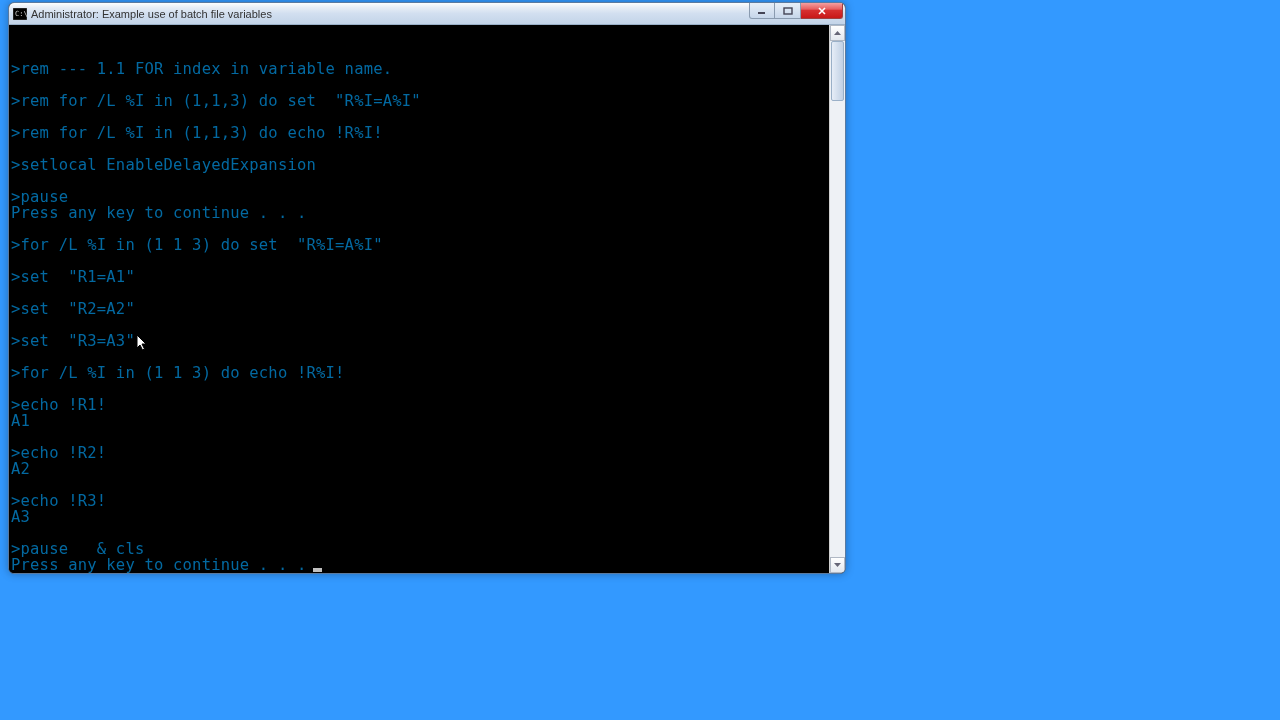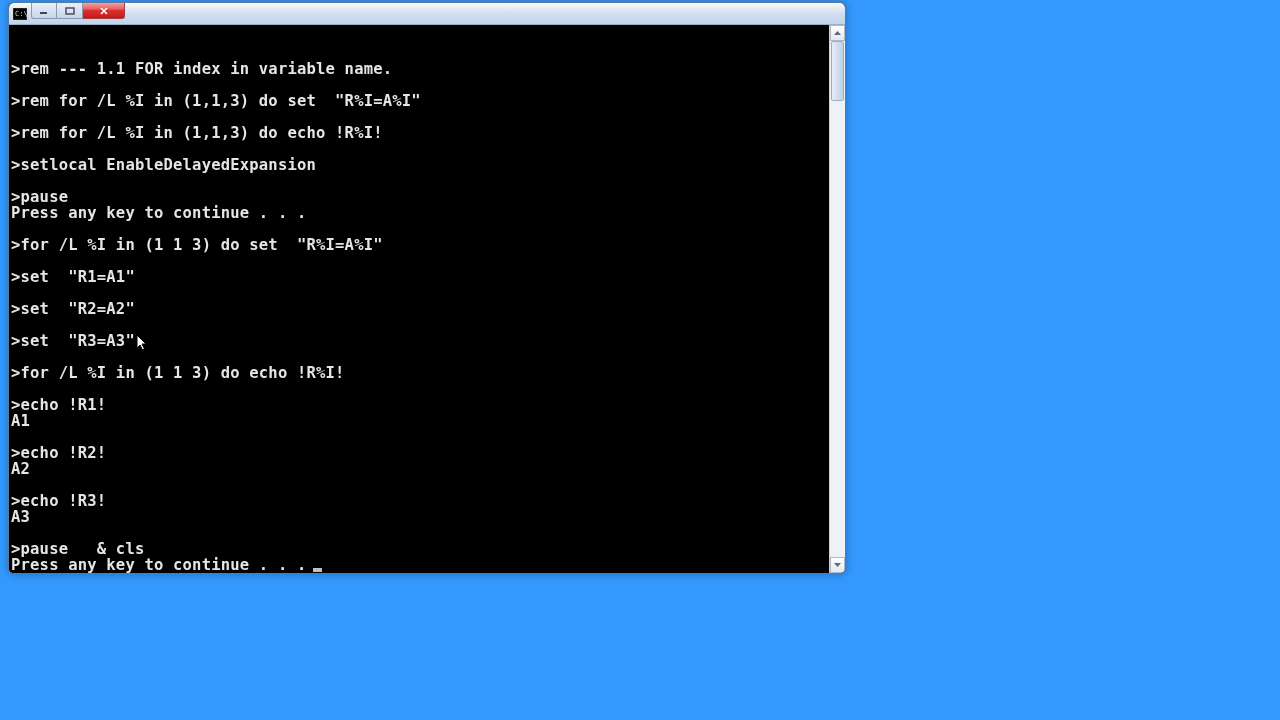--- a/index.html
+++ b/index.html
@@ -83,29 +83,29 @@
   }
   .win-btn svg { display: block; }
   .terminal-body {
     display: flex;
     height: calc(100% - 22px);
     width: 100%;
   }
   .terminal {
     flex: 1;
     background: #000;
-    color: #e5e5e5;
+    color: #0369a1;
     font-family: Consolas, 'Lucida Console', monospace;
     font-size: 15.5px;
     line-height: 16px;
     padding: 4px 0 0 2px;
     white-space: pre;
     overflow: hidden;
     letter-spacing: 0.2px;
-    font-weight: bold;
+    font-weight: normal;
   }
   .scrollbar {
     width: 16px;
     background: #f0f0f0;
     display: flex;
     flex-direction: column;
     border-left: 1px solid #d0d0d0;
   }
   .sb-btn {
     height: 16px;
@@ -156,20 +156,21 @@
 <body>
 
 <div class="window">
   <div class="titlebar">
     <span class="icon">
       <svg width="14" height="12" viewBox="0 0 14 12">
         <rect x="0" y="0" width="14" height="12" fill="#000" stroke="#888" stroke-width="0.5"></rect>
         <text x="2" y="8" font-size="7" fill="#ccc" font-family="monospace">C:\</text>
       </svg>
     </span>
+    <span class="title">Administrator:  Example use of batch file variables</span>
     <div class="window-controls">
       <div class="win-btn min">
         <svg width="10" height="8" viewBox="0 0 10 8">
             <rect x="1" y="5" width="7" height="2" fill="#445"></rect>
           </svg>
       </div>
       <div class="win-btn max">
         <svg width="10" height="8" viewBox="0 0 10 8">
             <rect x="1" y="1" width="8" height="6" fill="none" stroke="#445" stroke-width="1.4"></rect>
           </svg>

